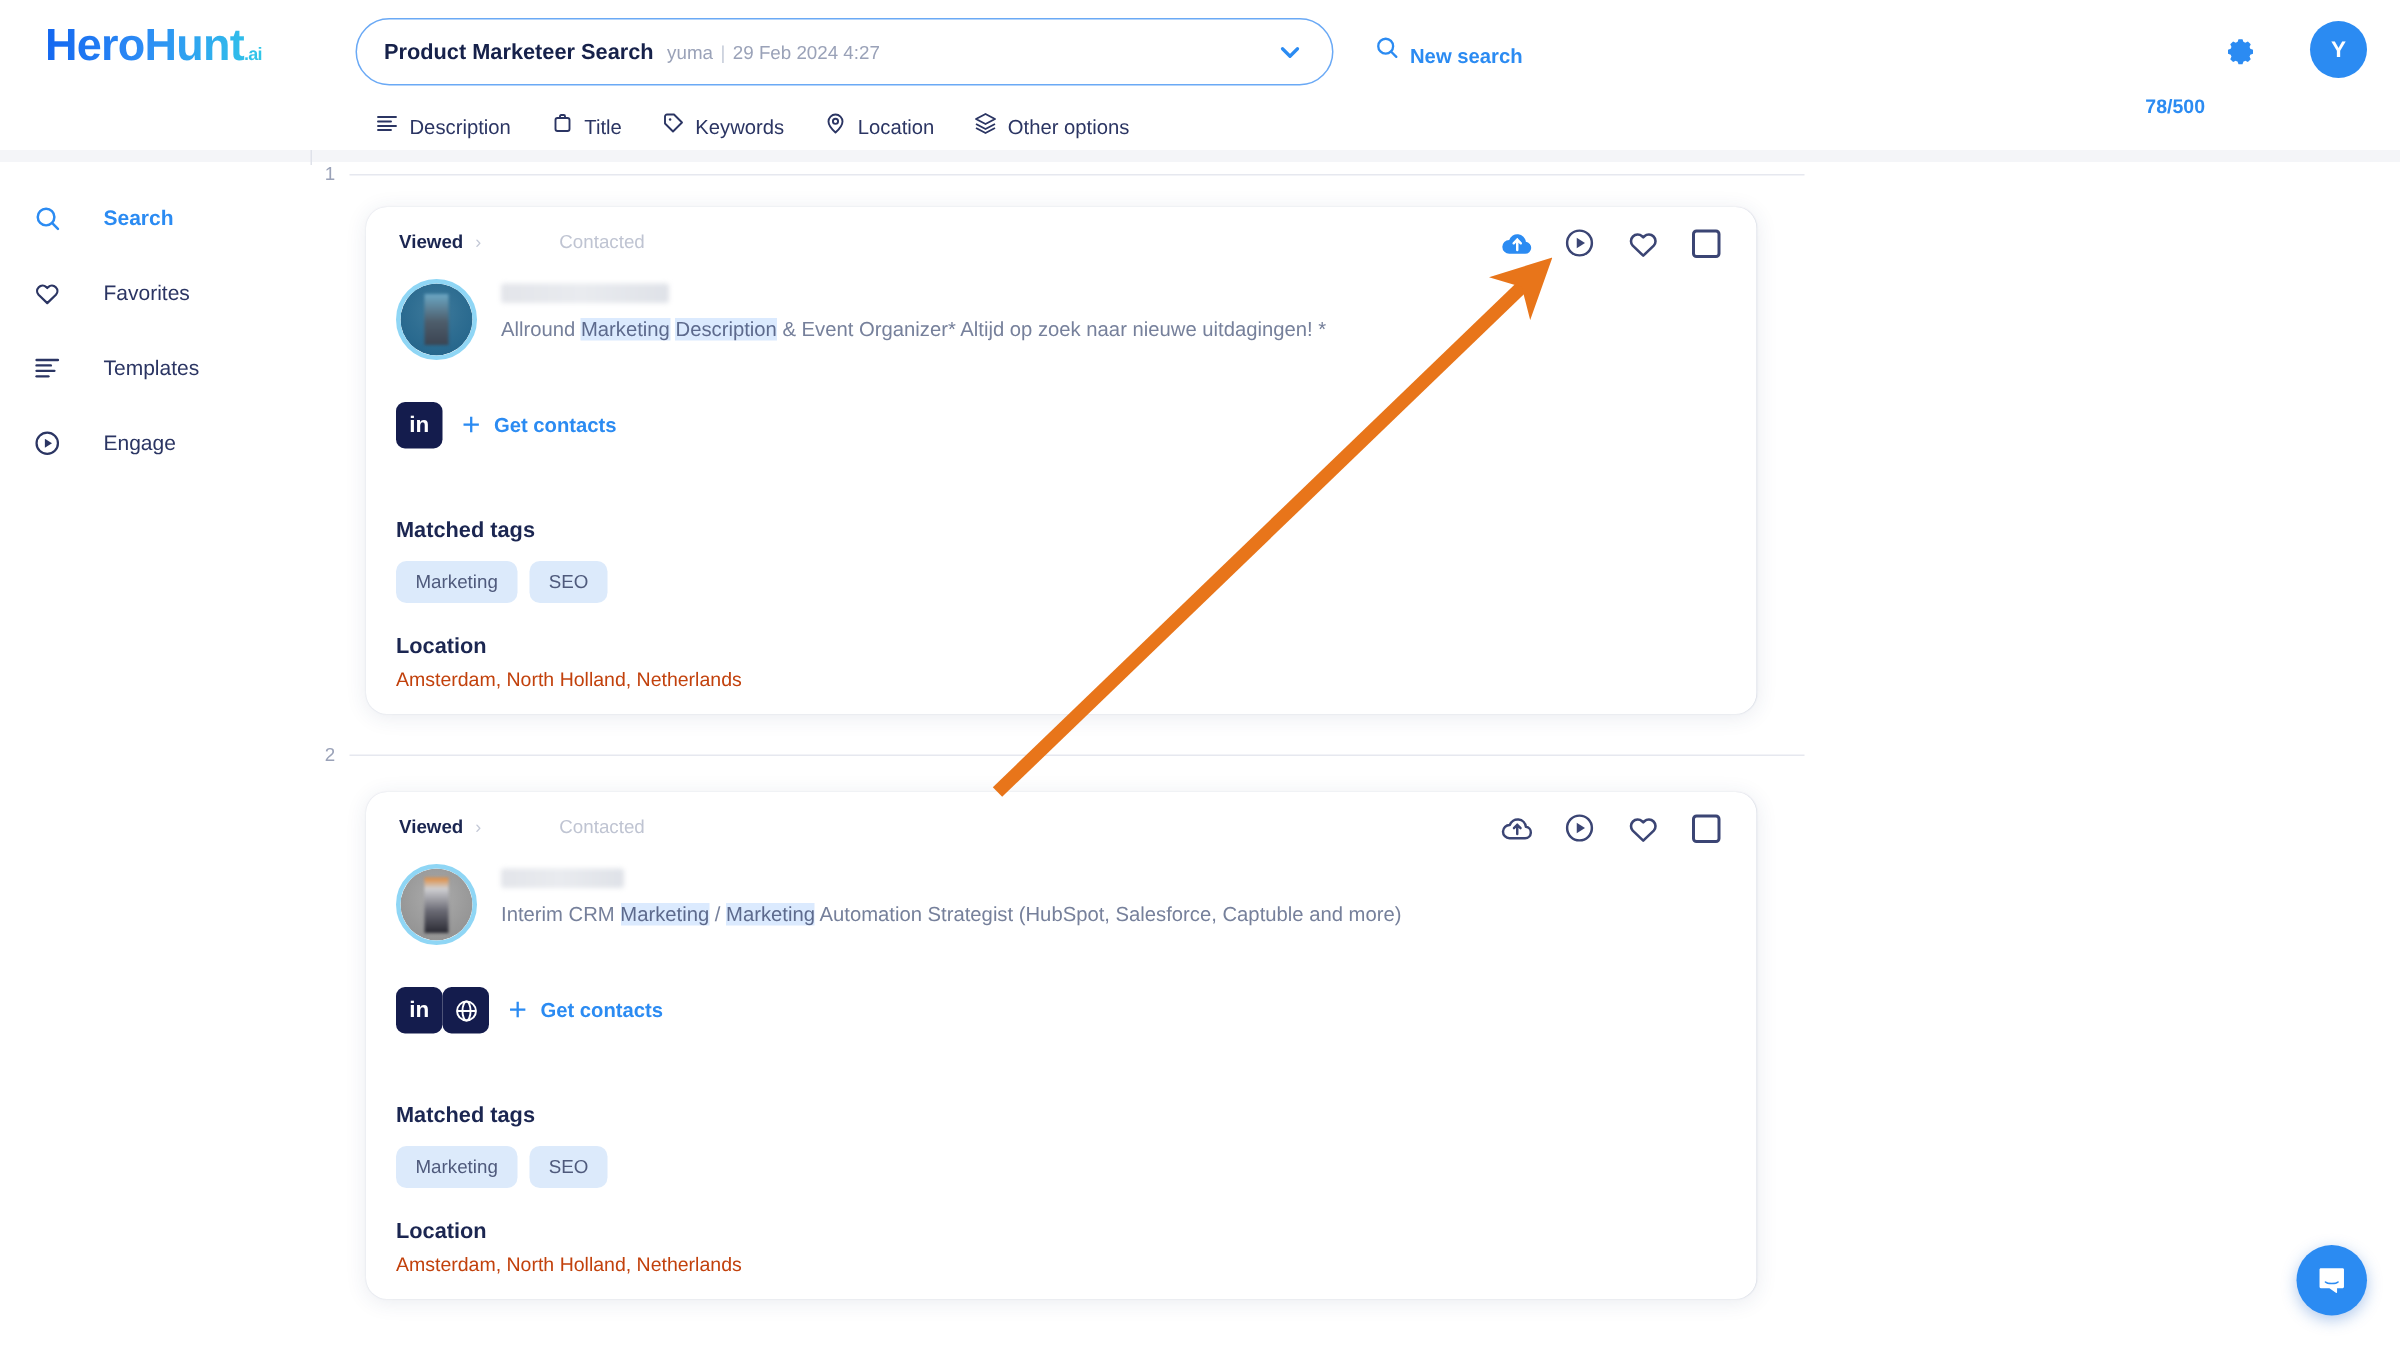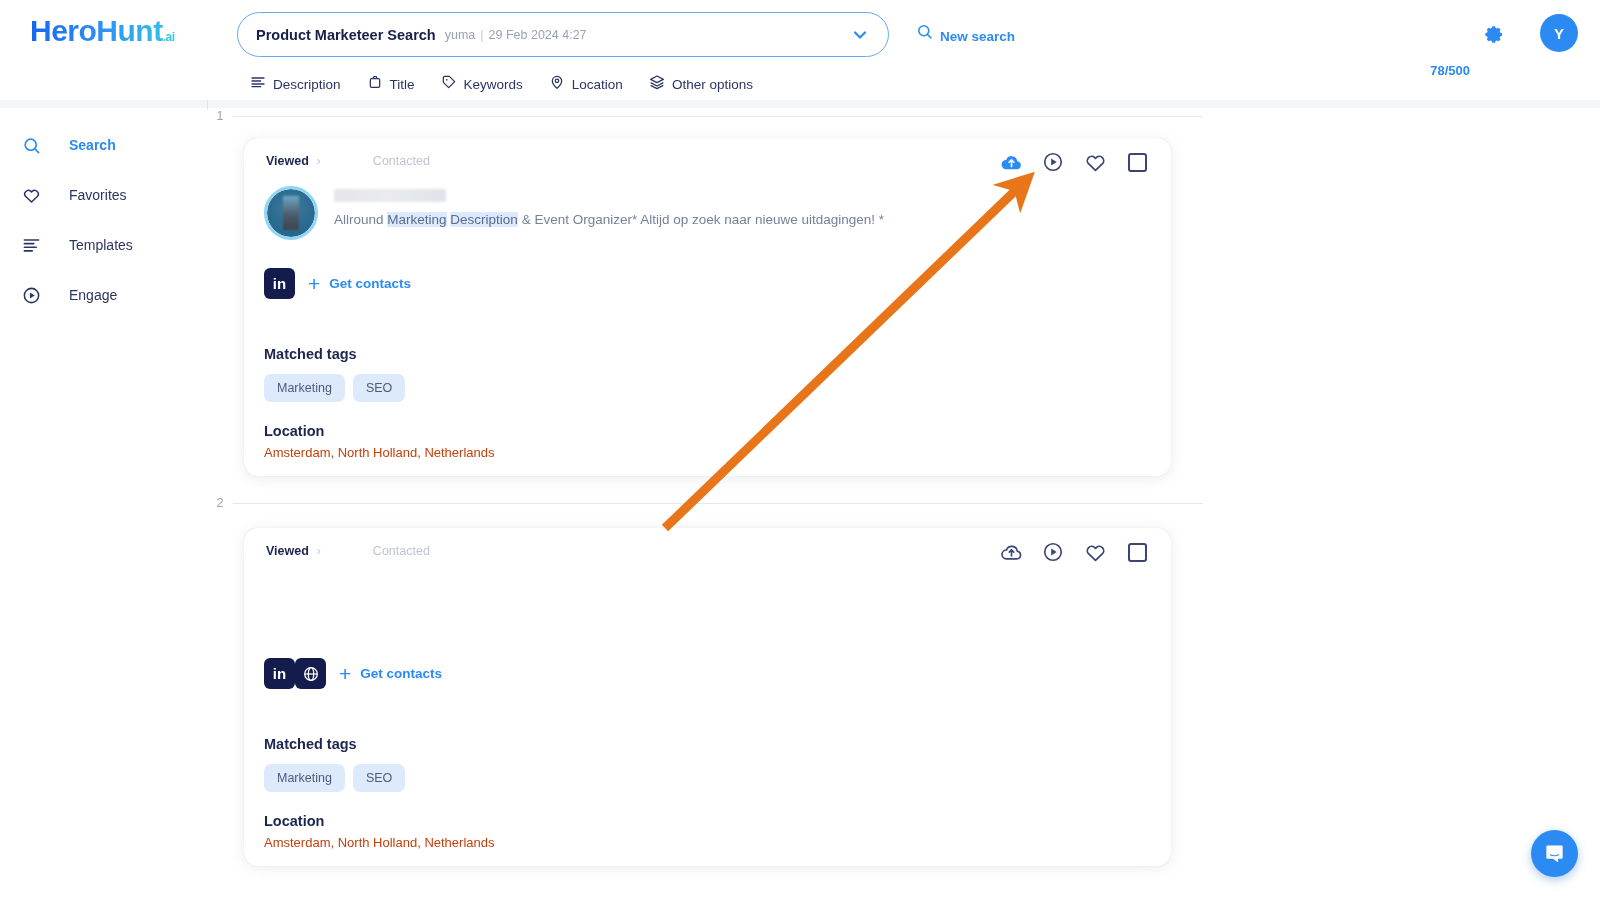--- a/index.html
+++ b/index.html
@@ -431,20 +431,31 @@
           <span class="act">
             <svg width="23" height="23" viewBox="0 0 24 24" fill="none" stroke="currentColor" stroke-width="1.8" stroke-linejoin="round">
                 <path d="M12 20.3l-7.3-7a4.6 4.6 0 0 1 6.5-6.5l.8.8.8-.8a4.6 4.6 0 0 1 6.5 6.5z"></path>
               </svg>
           </span>
           <span class="act">
             <span class="checkbox-sq"></span>
           </span>
         </div>
 
+        <div class="profile">
+          <div class="pf-avatar a2">
+              <span class="photo"></span>
+            </div>
+          <div class="pf-text">
+            <div class="redact" style="width:82px;"></div>
+            <div class="headline">
+              <span>Interim CRM </span><span class="hl">Marketing</span><span> / </span><span class="hl">Marketing</span><span> Automation Strategist (HubSpot, Salesforce, Captuble and more)</span>
+            </div>
+          </div>
+        </div>
 
         <div class="links-row" style="top:130px; left:20px;">
           <span class="sq-badge">
             <span class="inlbl">in</span>
           </span>
           <span class="sq-badge">
             <svg width="18" height="18" viewBox="0 0 24 24" fill="none" stroke="#fff" stroke-width="1.7">
                 <circle cx="12" cy="12" r="8.4"></circle>
                 <ellipse cx="12" cy="12" rx="3.6" ry="8.4"></ellipse>
                 <line x1="3.6" y1="12" x2="20.4" y2="12"></line>

